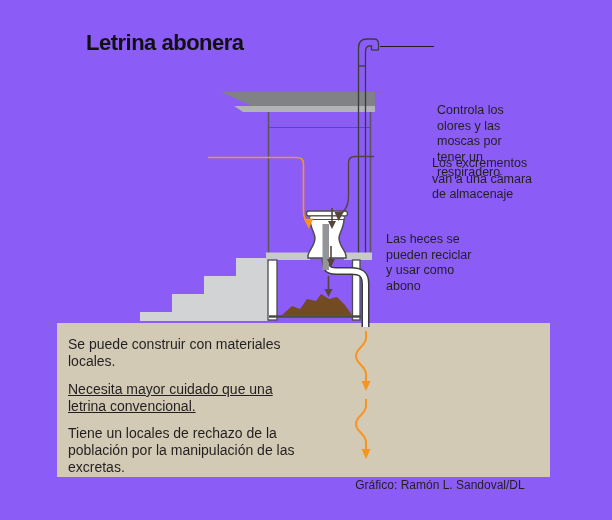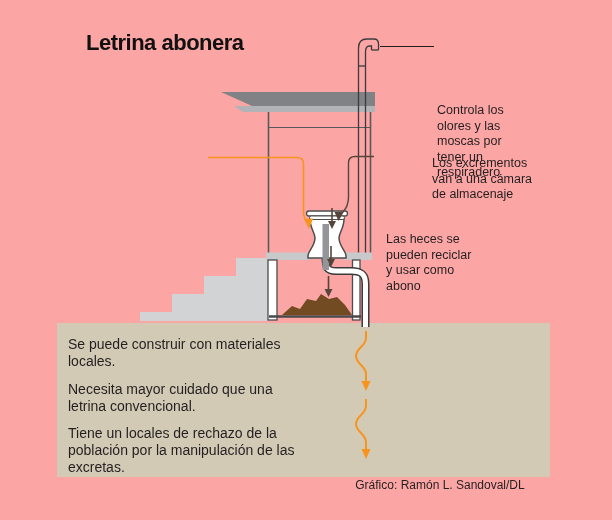--- a/index.html
+++ b/index.html
@@ -1,17 +1,17 @@
 <!DOCTYPE html>
 <html><head>
 <meta charset="utf-8">
 <style>
   html,body{margin:0;padding:0;background:#fff;}
   #canvas{
-    position:relative;width:612px;height:520px;background:#fca5a5;
+    position:relative;width:612px;height:520px;background:#8b5cf6;
     font-family:"Liberation Sans","DejaVu Sans",sans-serif;color:#231f20;
     overflow:hidden;
   }
   #diagram{position:absolute;left:0;top:0;width:612px;height:520px;}
   .title{
     position:absolute;left:86px;top:30px;
     font-size:22px;font-weight:bold;letter-spacing:-0.5px;color:#111;
   }
   .label{
     position:absolute;font-size:12.5px;line-height:15.5px;
@@ -19,21 +19,21 @@
   }
   .label-vent{left:437px;top:55px;width:90px;margin-top:48px;}
   .label-urine{left:148px;top:150px;width:115px;}
   .label-excrement{left:432px;top:146px;width:125px;margin-top:10px;}
   .label-feces{left:386px;top:232px;width:105px;}
   .note{
     position:absolute;left:68px;width:260px;
     font-size:14px;line-height:17px;white-space:pre-line;color:#231f20;
   }
   .note-0{top:336px;}
-  .note-1{top:381px;}
+  .note-1{top:381px;text-decoration:underline;}
   .note-2{top:425px;}
   .credit{
     position:absolute;left:330px;top:478px;width:220px;
     text-align:center;font-size:12px;color:#231f20;
   }
 </style>
 </head>
 <body>
 
 <div id="canvas">

